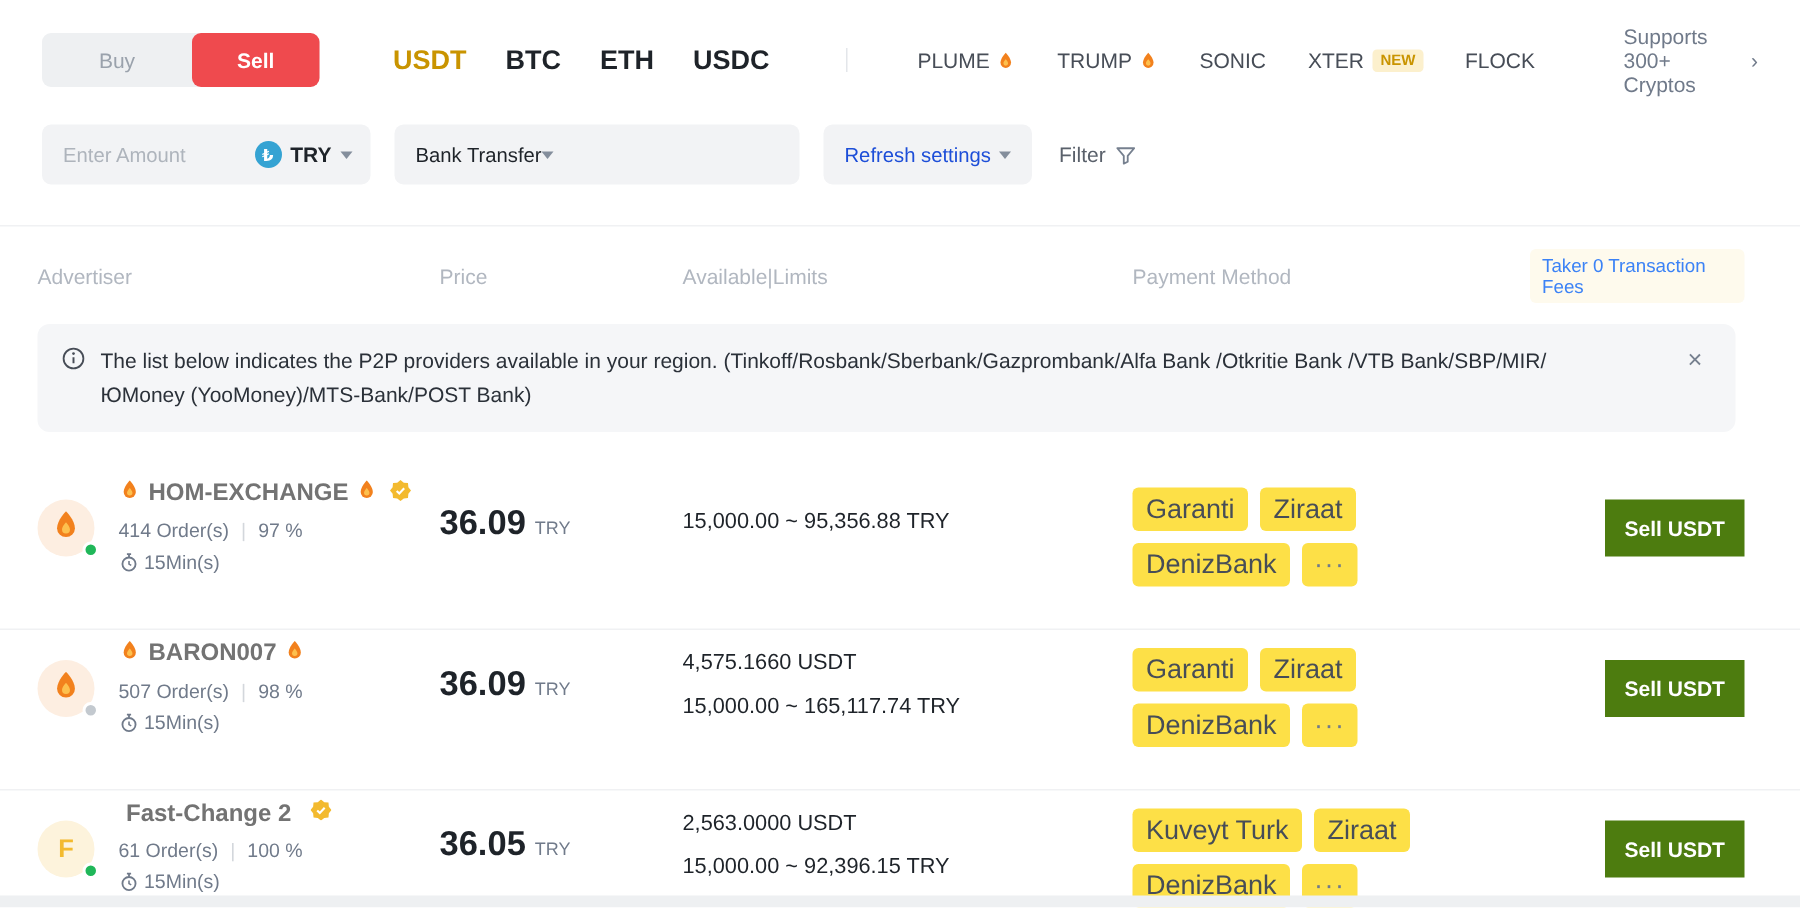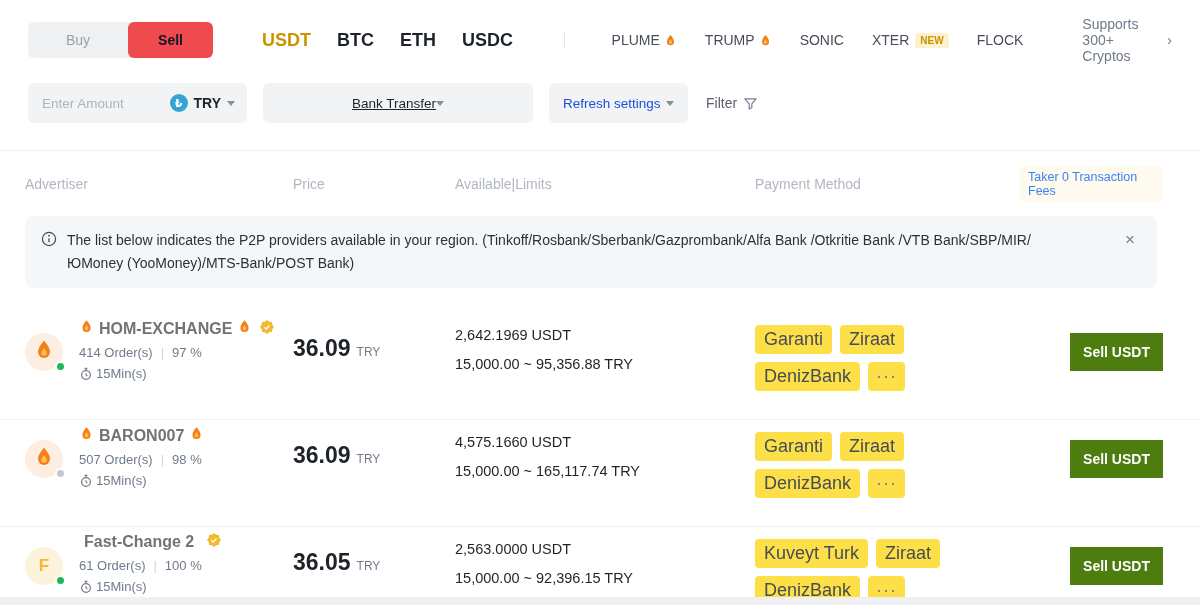--- a/index.html
+++ b/index.html
@@ -6,21 +6,21 @@
   html,body { width:1200px; height:605px; background:#ffffff; overflow:hidden;
     font-family:"Liberation Sans","DejaVu Sans",sans-serif; color:#1e2329; }
   .page { position:relative; width:1200px; height:605px; }
 
   
   .topbar { display:flex; align-items:center; padding:22px 28px 0 28px; height:58px;gap:27px; }
   .toggle { display:flex; background:#eef0f2; border-radius:6px; height:36px; width:185px; flex:0 0 auto; }
   .toggle .buy { flex:1; display:flex; align-items:center; justify-content:center;
     color:#9aa2ac; font-size:14px; font-weight:500; cursor:pointer; }
   .toggle .sell { width:85px; display:flex; align-items:center; justify-content:center;
-    background:#ef4a4e; color:#0f172a; font-size:14px; font-weight:700; border-radius:6px; cursor:pointer; }
+    background:#ef4a4e; color:#ffffff; font-size:14px; font-weight:700; border-radius:6px; cursor:pointer; }
   .coin-tabs { display:flex; align-items:center; margin-left:22px; gap:26px; }
   .coin-tab { font-size:18px; font-weight:700; color:#1e2329; cursor:pointer; }
   .coin-tab.active { color:#c99400; }
   .vdiv { width:1px; height:16px; background:#e3e6ea; margin:0 20px 0 24px; }
   .hot-tabs { display:flex; align-items:center; gap:28px; }
   .hot-tab { display:flex; align-items:center; gap:4px; font-size:14px; font-weight:500; color:#474d57; cursor:pointer; }
   .new-badge { background:#fcf0cd; color:#c99400; font-size:10px; font-weight:700;
     padding:2px 5px; border-radius:3px; margin-left:2px; }
   .supports { display:flex; align-items:center; gap:4px; margin-left:32px;
     font-size:14px; color:#707a8a; cursor:pointer; }
@@ -32,21 +32,21 @@
   .amount-box { width:219px; padding:0 12px 0 14px; }
   .amount-input { border:none; outline:none; background:transparent; width:96px;
     font-size:13.5px; color:#1e2329; font-family:inherit; }
   .amount-input::placeholder { color:#aeb4bc; }
   .fiat { display:flex; align-items:center; gap:6px; margin-left:auto; cursor:pointer; }
   .fiat-coin { width:18px; height:18px; border-radius:50%; background:#35a3d3; color:#fff;
     font-size:11px; display:flex; align-items:center; justify-content:center; font-weight:700; }
   .fiat-code { font-size:14px; font-weight:700; }
   .caret { width:0; height:0; border-left:4.5px solid transparent; border-right:4.5px solid transparent;
     border-top:5.5px solid #848e9c; display:inline-block; }
-  .bank-box { width:270px; padding:0 14px; justify-content:center; cursor:pointer;text-decoration:underline; }
+  .bank-box { width:270px; padding:0 14px; justify-content:flex-start; cursor:pointer; }
   .bank-box .lbl { font-size:13.5px; color:#1e2329; }
   .refresh-box { width:139px; padding:0 14px; justify-content:space-between; cursor:pointer; }
   .refresh-box .lbl { font-size:13.5px; font-weight:500; color:#1d4ed8; }
   .filter-ctl { display:flex; align-items:center; gap:6px; margin-left:2px;
     font-size:14px; color:#5a616b; cursor:pointer; }
   .funnel { width:15px; height:15px; }
 
   
   .table-sep { border-top:1px solid #f0f1f3; margin-top:27px; }
   .grid { display:grid; grid-template-columns:268px 162px 300px 265px 1fr;
@@ -239,21 +239,20 @@
           </svg>
           <span>15Min(s)</span>
         </div>
       </div>
     </div>
     <div class="cell-price">
       <span class="price-num">36.09</span>
       <span class="price-cur">TRY</span>
     </div>
     <div class="cell-avail">
-      <div>2,642.1969 USDT</div>
       <div class="line2">15,000.00 ~ 95,356.88 TRY</div>
     </div>
     <div class="cell-pay">
       <div class="chips">
             <span class="chip">Garanti</span>
             <span class="chip">Ziraat</span>
             <span class="chip">DenizBank</span>
             <span class="chip more">···</span>
           </div>
     </div>

